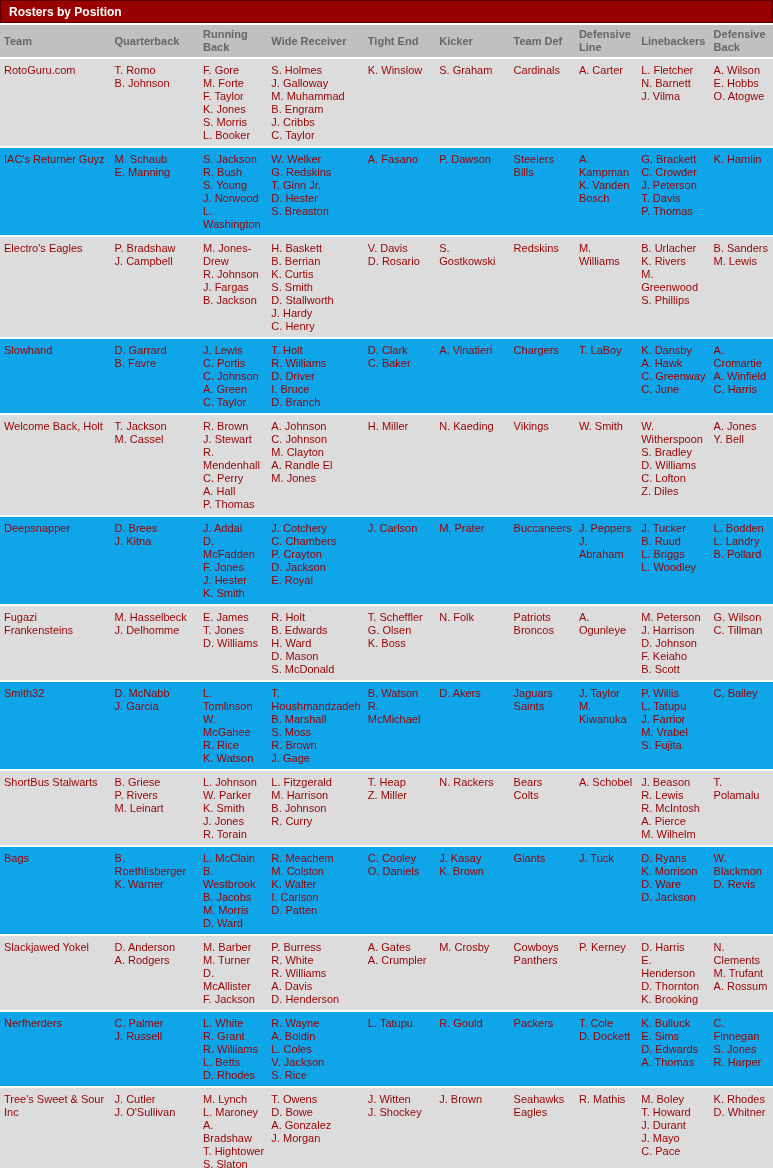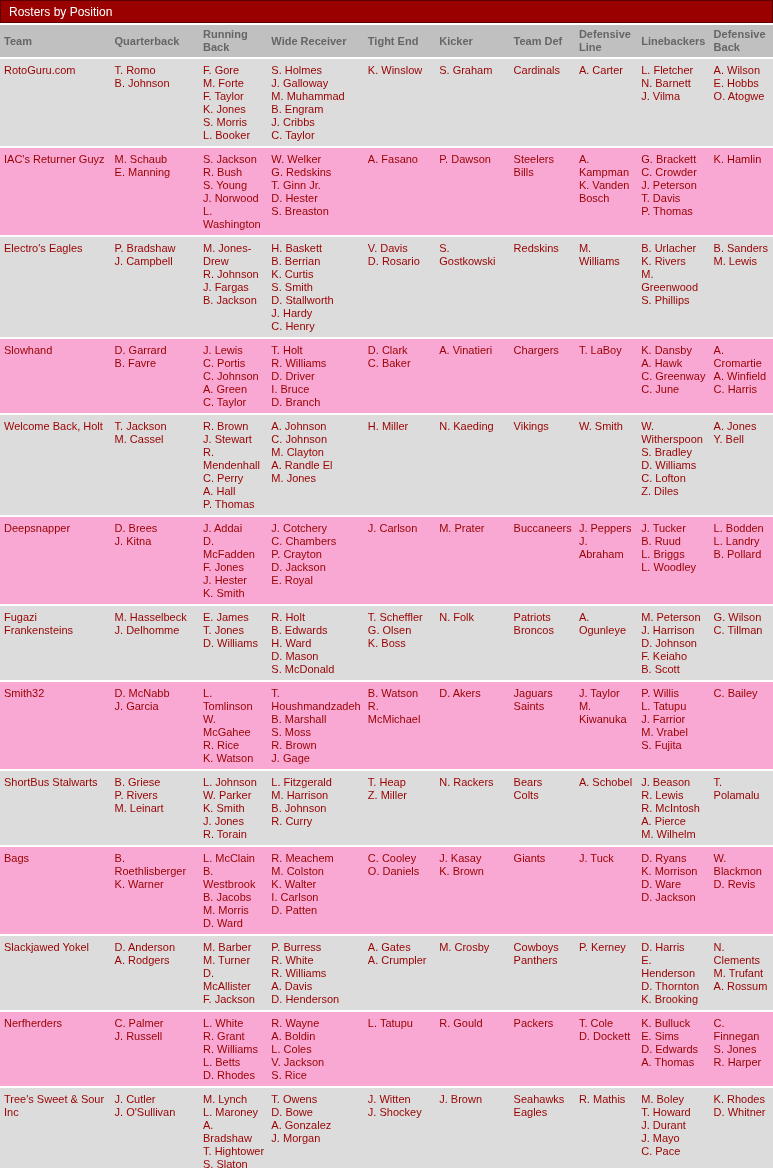--- a/index.html
+++ b/index.html
@@ -10,21 +10,21 @@
   }
   #page {
     width: 773px;
     background: #ffffff;
   }
   .title-bar {
     background: #990000;
     border: 1px solid #5a0000;
     color: #ffffff;
     font-size: 12px;
-    font-weight: normal;
+    font-weight: bold;
     padding: 4px 8px 3px 8px;
   }
   table.rosters {
     width: 773px;
     table-layout: fixed;
     border-collapse: separate;
     border-spacing: 0 2px;
     background: #ffffff;
   }
   table.rosters th {
@@ -41,21 +41,21 @@
   }
   table.rosters td {
     font-size: 11px;
     color: #990000;
     vertical-align: top;
     line-height: 13px;
     padding: 5px 3px 4px 4px;
     overflow: hidden;
   }
   tr.odd td  { background: #dcdcdc; }
-  tr.even td { background: #f9a8d4; }
+  tr.even td { background: #0ea5e9; }
   .player { display: block; }
 </style>
 </head>
 <body>
 
 <div id="page">
   <div class="title-bar">Rosters by Position</div>
 
   <table class="rosters">
     <colgroup>

